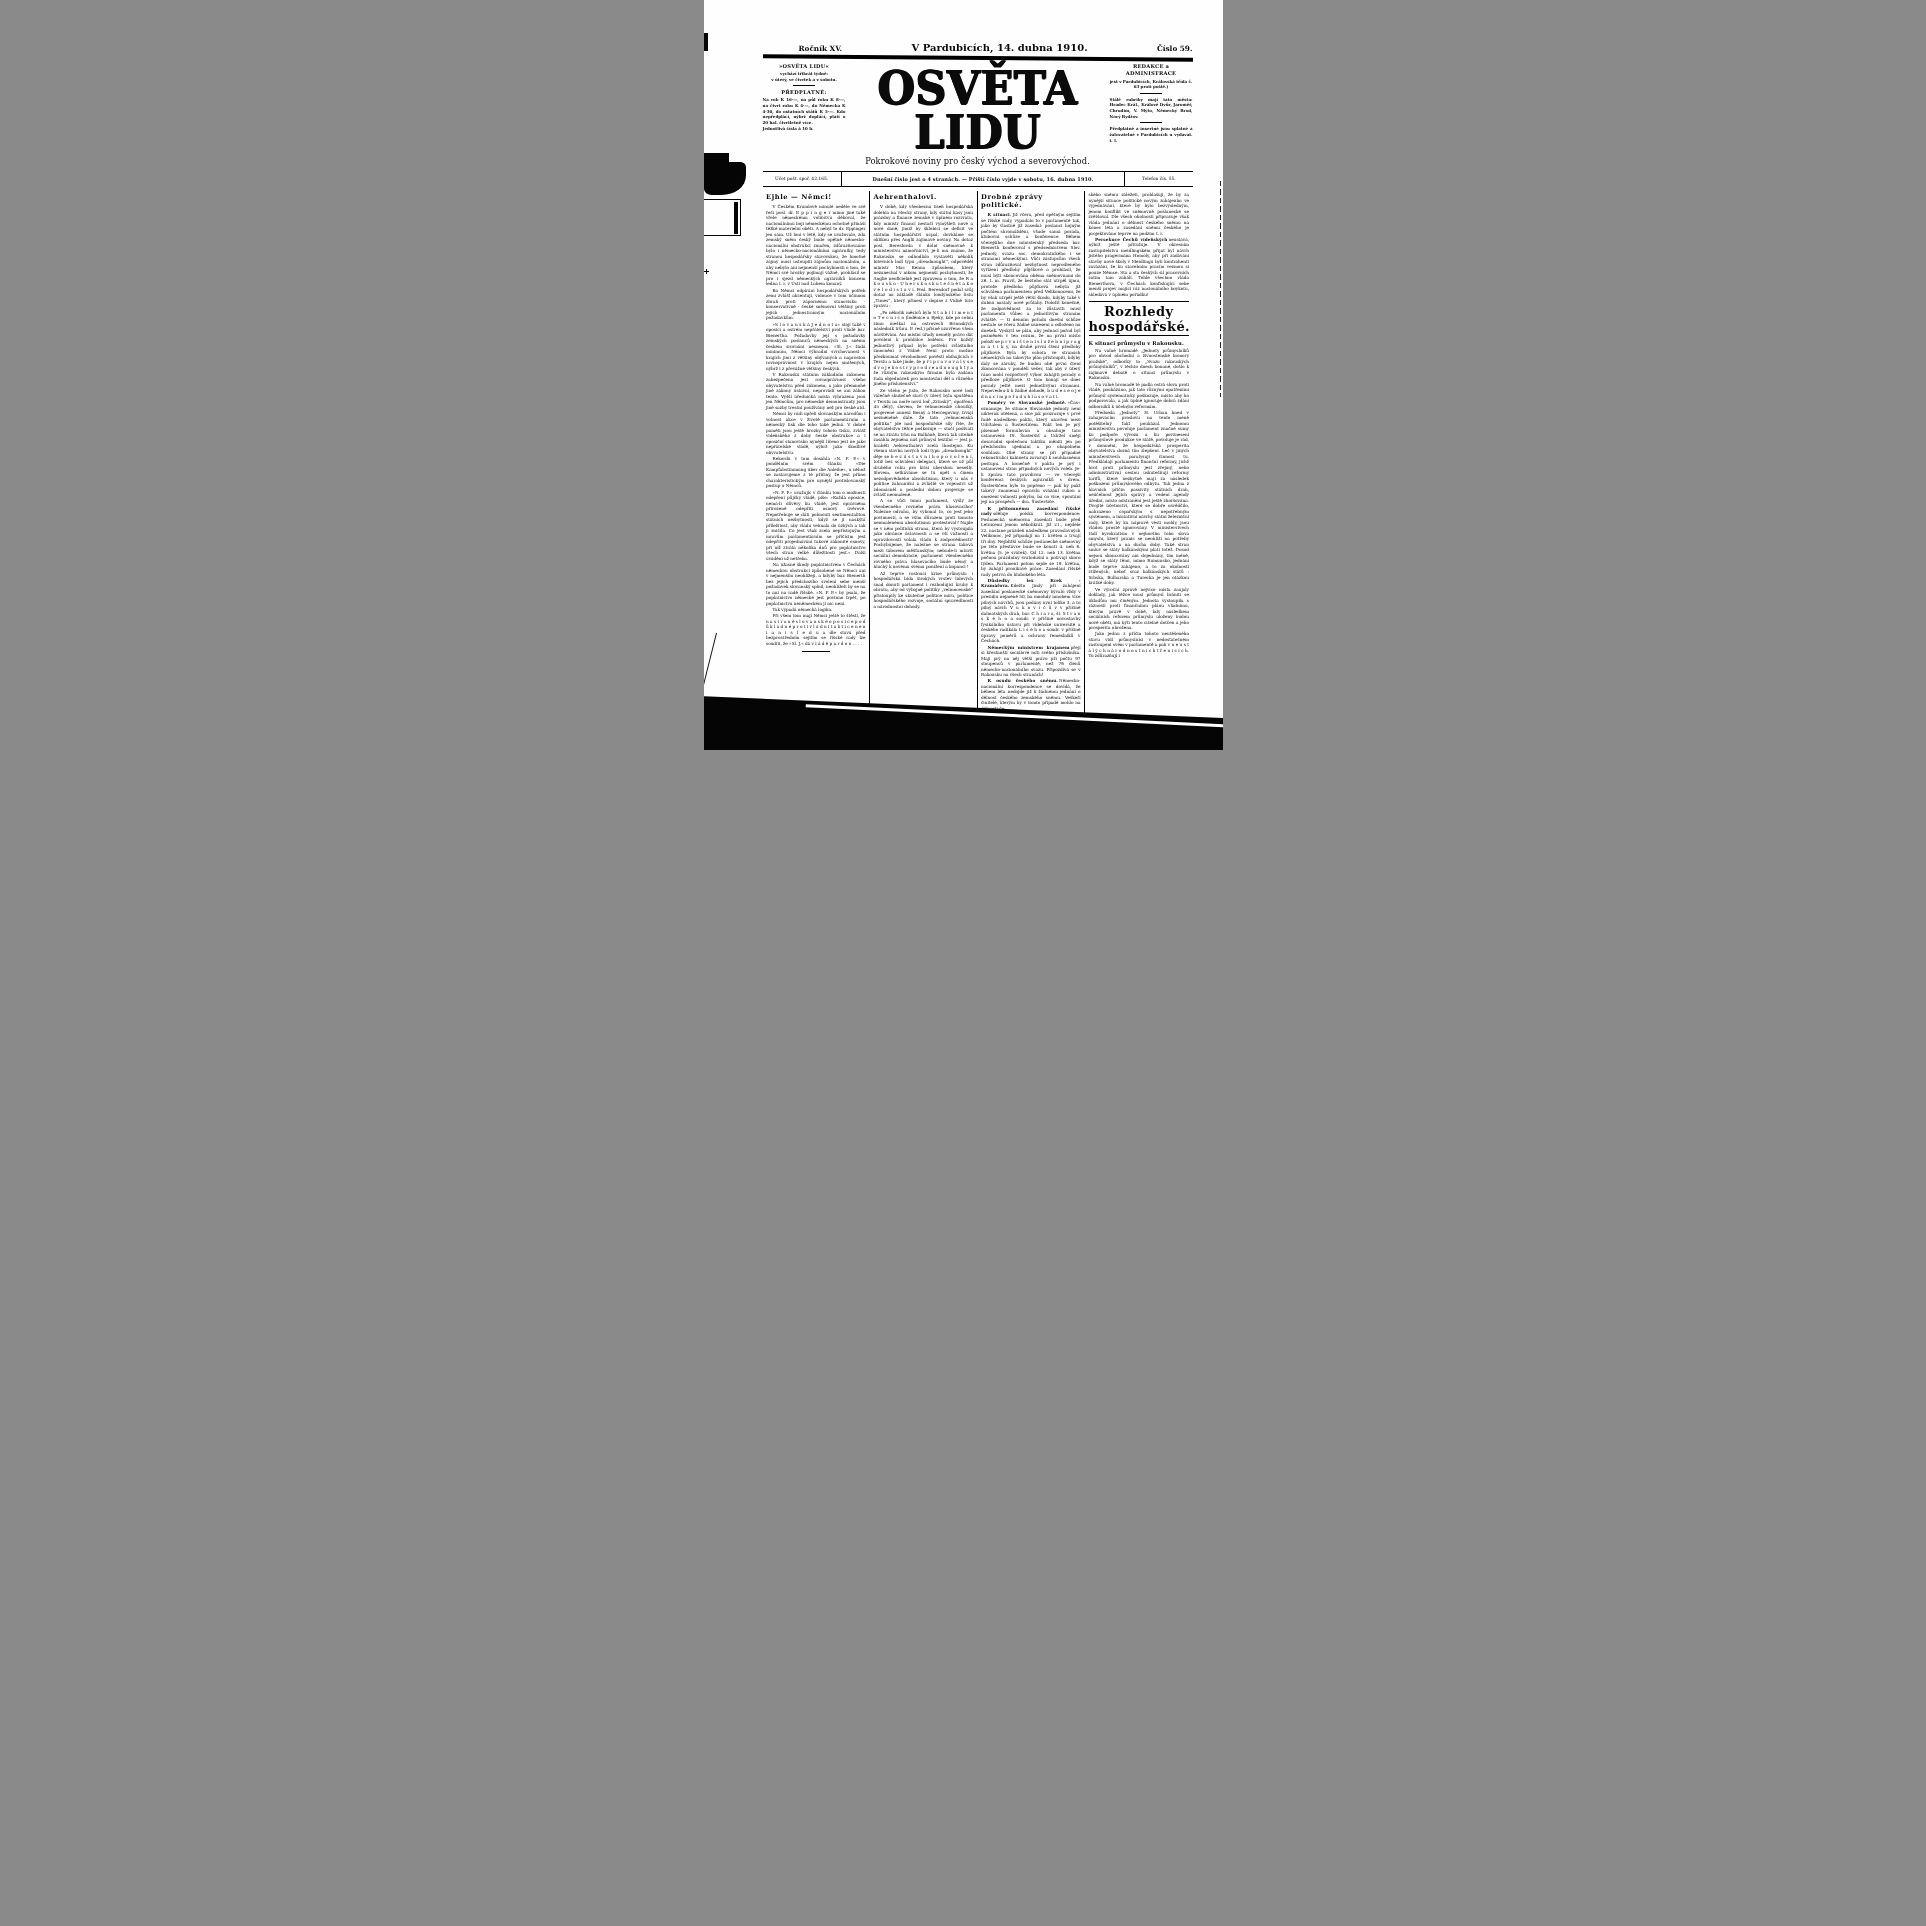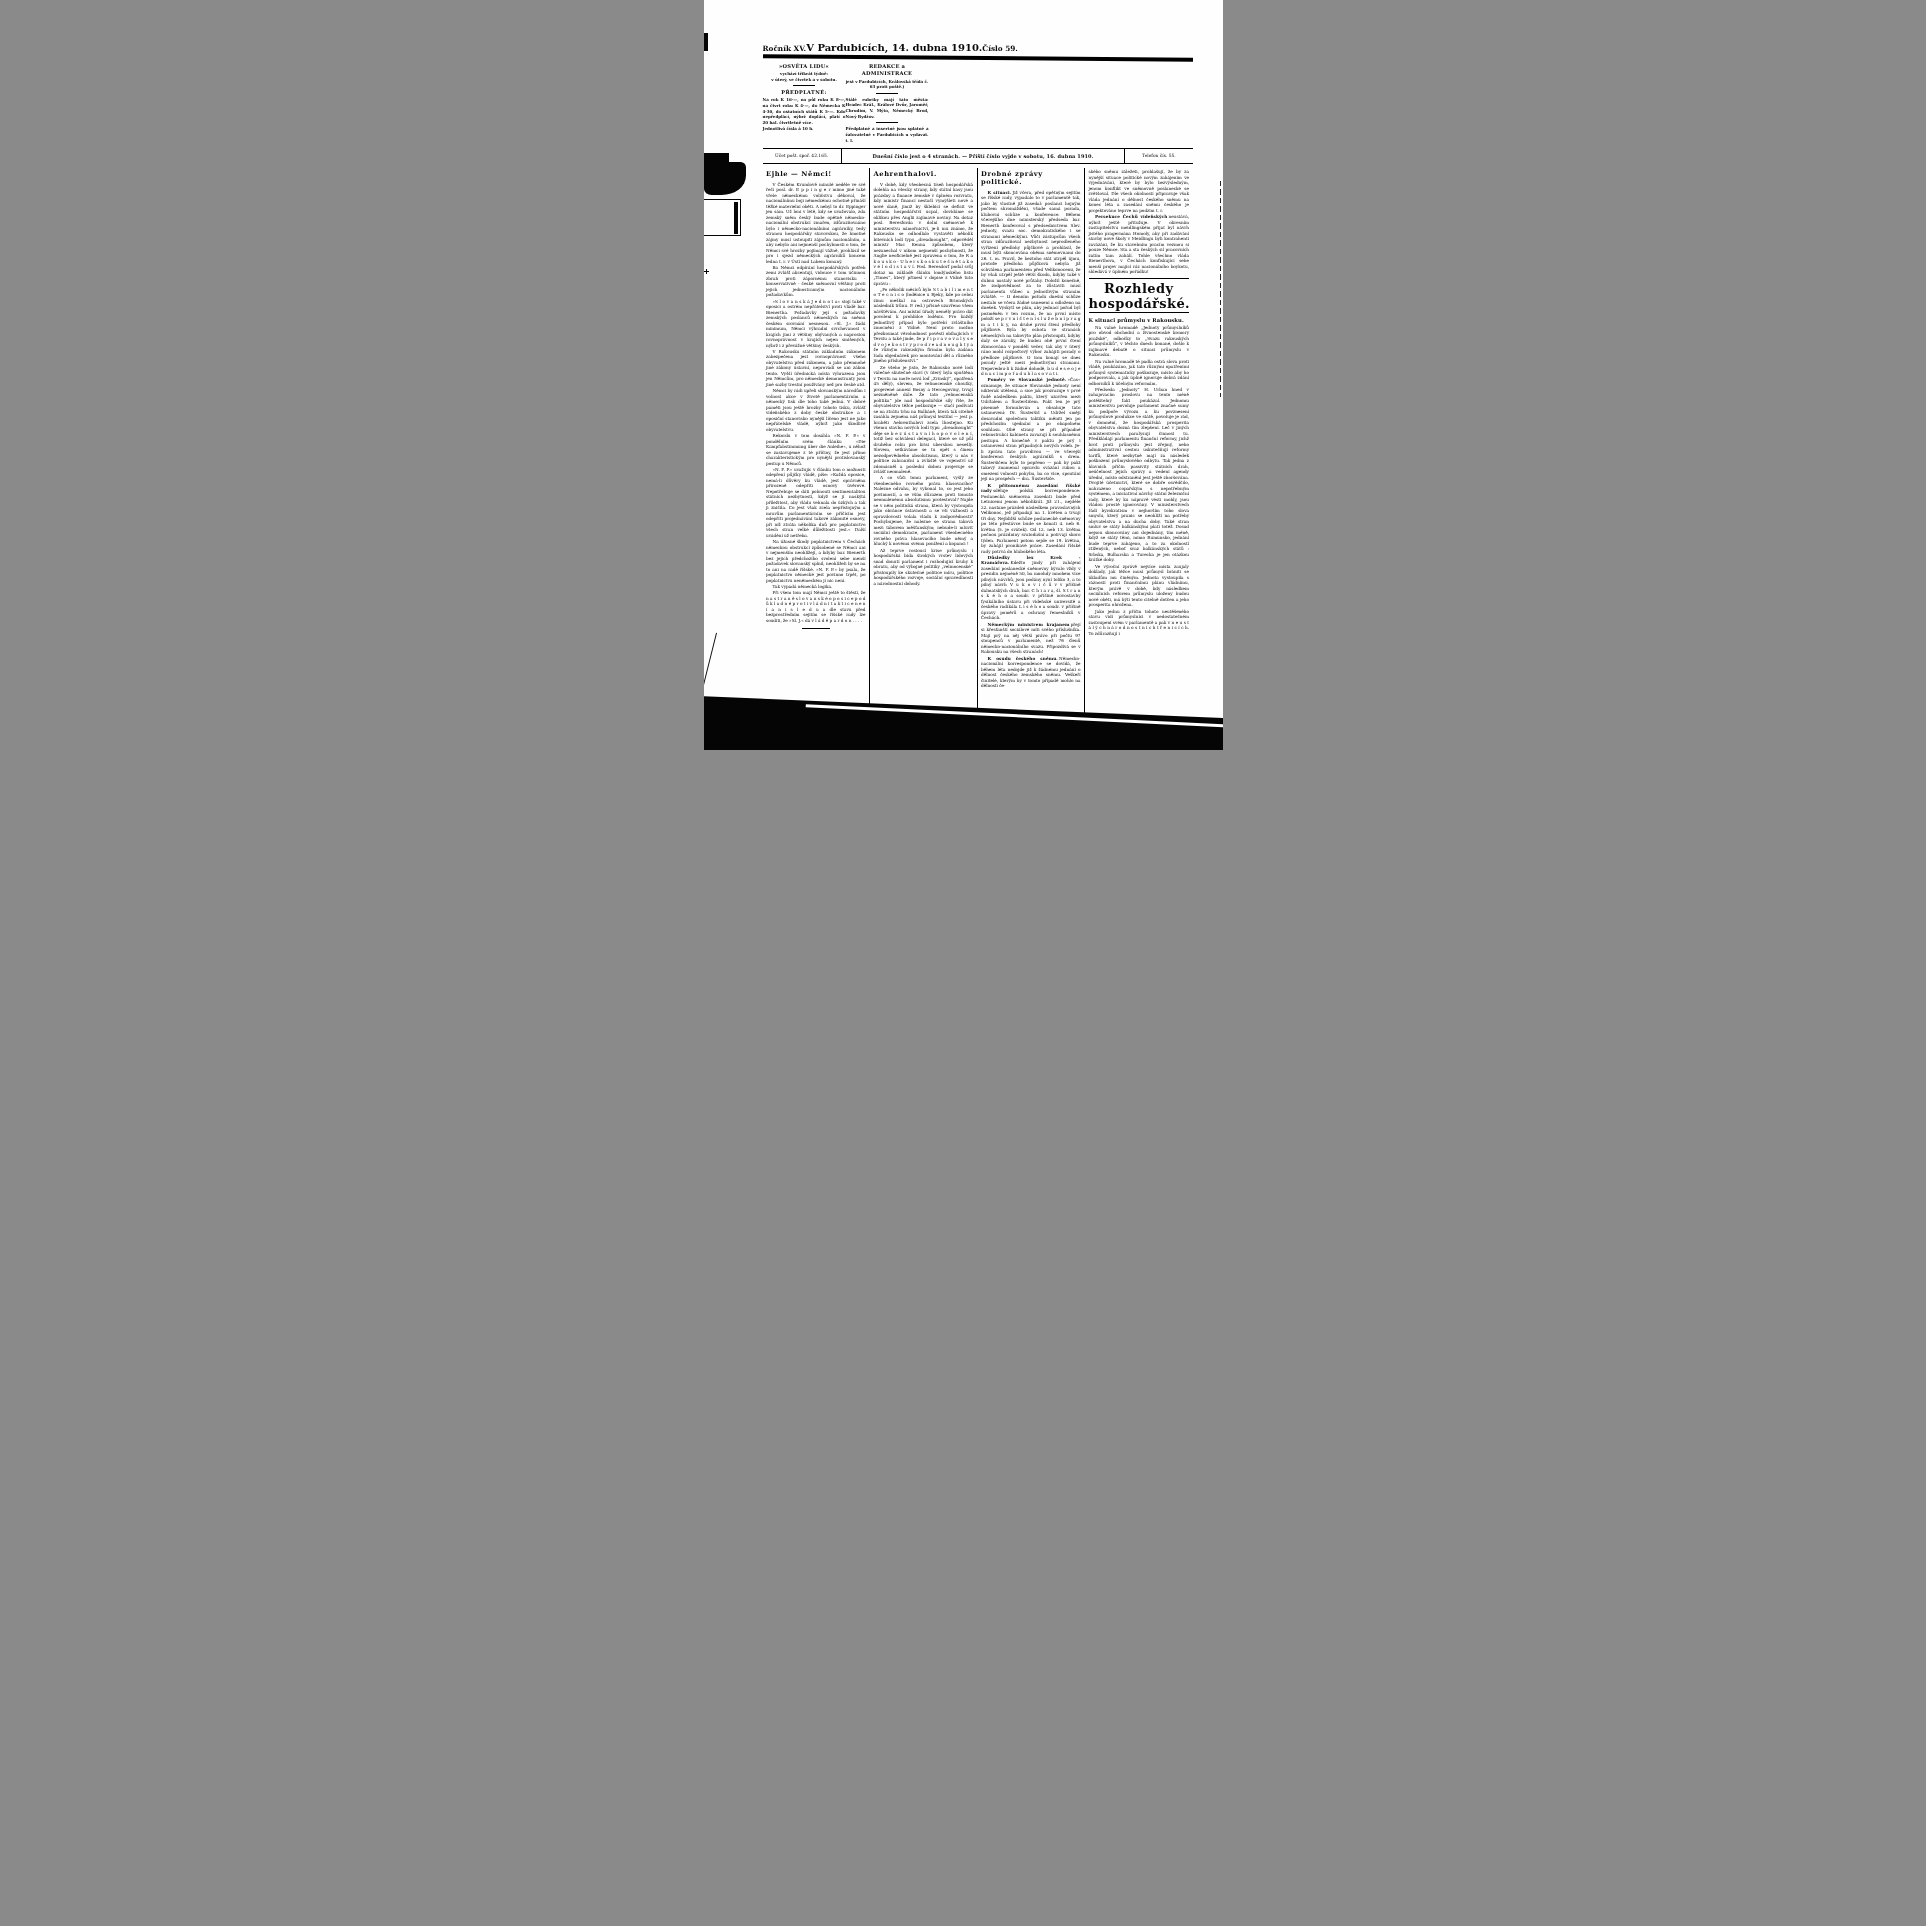--- a/index.html
+++ b/index.html
@@ -23,22 +23,22 @@
   .edge-diag{position:absolute;left:5.4px;top:632px;width:1.2px;height:58px;background:#111;
              transform:rotate(14deg);}
   .right-streak{position:absolute;right:1.5px;top:181px;width:1.2px;height:216px;opacity:.85;
      background:repeating-linear-gradient(#000 0 5.4px, transparent 5.4px 8.5px);}
   .bottom-wedge{position:absolute;left:-23px;bottom:-45px;width:601px;height:87px;
      background:#050505;transform:rotate(2.4deg);}
   .bottom-wedge::before{content:"";position:absolute;left:123px;top:5.4px;width:478px;height:2.7px;
      background:#fff;transform:rotate(.35deg);}
 
   
-  .topline{display:flex;align-items:baseline;
-           padding-top:42px;font-weight:700;}
+  .topline{display:flex;justify-content:space-between;align-items:baseline;
+           padding-top:42px;font-weight:700;margin-left:36px;}
   .topline .vol,.topline .iss{font-size:7.3px;}
   .topline .date{font-size:10px;}
   .thick-rule{height:3.5px;background:#000;margin-top:3.1px;transform:rotate(.45deg);}
 
   .masthead{display:flex;margin-top:3.1px;}
   .infobox{width:83px;font-size:4px;font-weight:700;line-height:1.45;text-align:justify;}
   .infobox .box-title{text-align:center;font-size:5.2px;letter-spacing:0.2px;margin-bottom:0.8px;}
   .infobox .c{text-align:center;}
   .divider{width:22.3px;border-top:0.8px solid #000;margin:2.7px auto;}
   .sub-head{ text-align:center;font-size:5px;letter-spacing:0.4px;margin:0.8px 0;}
@@ -102,20 +102,24 @@
         <aside class="infobox">
           <div class="box-title">»OSVĚTA LIDU«</div>
           <div class="c">vychází třikrát týdně:</div>
           <div class="c">v úterý, ve čtvrtek a v sobotu.</div>
           <div class="divider"></div>
           <div class="sub-head">PŘEDPLATNÉ:</div>
           <div>Na rok K 16·—, na půl roku K 8·—, na čtvrt roku K 4·—, do Německa K 4·30, do ostatních států K 5·—. Kdo nepředplácí, nýbrž doplácí, platí o 20 hal. čtvrtletně více.</div>
           <div>Jednotlivá čísla à 10 h.</div>
         </aside>
 
+        <div class="title-wrap">
+          <h1 class="masthead-title">OSVĚTA LIDU</h1>
+          <div class="subtitle">Pokrokové noviny pro český východ a severovýchod.</div>
+        </div>
 
         <aside class="infobox">
           <div class="box-title">REDAKCE a ADMINISTRACE</div>
           <div class="c">jest v Pardubicích, Královská třída č. 63 proti poště.)</div>
           <div class="divider"></div>
           <div>Stálé rubriky mají tato města: Hradec Král., Králové Dvůr, Jaroměř, Chrudim, V. Mýto, Německý Brod, Nový Bydžov.</div>
           <div class="divider"></div>
           <div>Předplatné a insertné jsou splatné a žalovatelné v Pardubicích u vydavat. t. l.</div>
         </aside>
       </div>

